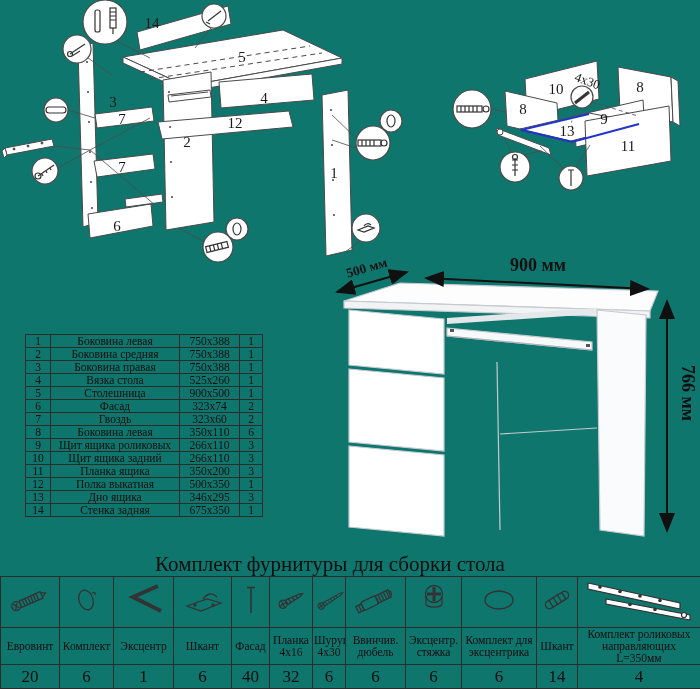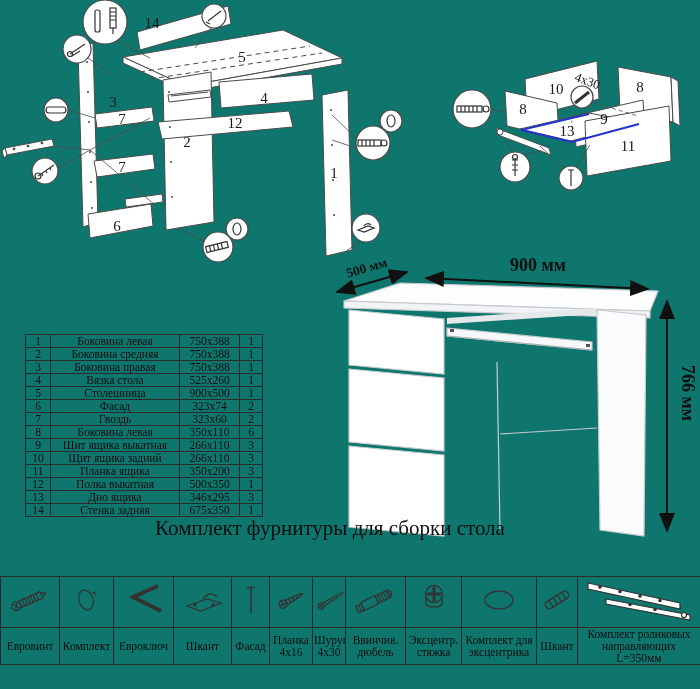--- a/index.html
+++ b/index.html
@@ -9,21 +9,21 @@
   
   .parts-table{position:absolute;left:25px;top:334px;border-collapse:collapse;
                font-size:11.5px;color:#0d0d0d;}
   .parts-table td{border:1px solid #2b2b2b;height:12px;line-height:12px;padding:0 2px;
                   white-space:nowrap;}
   .parts-table td.c-num{width:20px;text-align:center;}
   .parts-table td.c-name{width:124px;text-align:center;}
   .parts-table td.c-size{width:55px;text-align:center;}
   .parts-table td.c-qty{width:18px;text-align:center;}
   
-  .hw-title{position:absolute;left:30px;top:516px;width:600px;text-align:center;
+  .hw-title{position:absolute;left:30px;top:552px;width:600px;text-align:center;
             font-size:21px;color:#0d0d0d;}
   .hw-table{position:absolute;left:0;top:576px;width:700px;border-collapse:collapse;
             table-layout:fixed;}
   .hw-table td{border:1px solid #2b2b2b;text-align:center;vertical-align:middle;
                padding:0 1px;overflow:hidden;}
   .hw-table tr.r-icon td{height:50px;}
   .hw-table tr.r-label td{height:33px;font-size:11.5px;line-height:1.05;color:#0d0d0d;}
   .hw-table tr.r-qty td{height:23px;font-size:17px;color:#0d0d0d;}
   .dim-label{font-family:"Liberation Sans", sans-serif;font-weight:bold;fill:#101010;}
   .part-label{font-size:15px;fill:#1a1a1a;}
@@ -289,21 +289,21 @@
           <td class="c-qty">2</td>
         </tr>
       <tr>
           <td class="c-num">8</td>
           <td class="c-name">Боковина левая</td>
           <td class="c-size">350x110</td>
           <td class="c-qty">6</td>
         </tr>
       <tr>
           <td class="c-num">9</td>
-          <td class="c-name">Щит ящика выкатная</td>
+          <td class="c-name">Щит ящика роликовых</td>
           <td class="c-size">266x110</td>
           <td class="c-qty">3</td>
         </tr>
       <tr>
           <td class="c-num">10</td>
           <td class="c-name">Щит ящика задний</td>
           <td class="c-size">266x110</td>
           <td class="c-qty">3</td>
         </tr>
       <tr>
@@ -436,27 +436,41 @@
                 <path d="M26,22 L110,38 L110,43 L26,27 Z"></path>
                 <circle cx="104" cy="38" r="2.5"></circle>
                 <circle cx="50" cy="27.5" r="1.2" fill="#333"></circle>
                 <circle cx="75" cy="32.5" r="1.2" fill="#333"></circle>
               </g>
             </svg></td>
     </tr>
     <tr class="r-label">
       <td>Евровинт</td>
       <td>Комплект</td>
-      <td>Евроключ</td>
+      <td>Эксцентр</td>
       <td>Шкант</td>
       <td>Фасад</td>
       <td>Планка 4x16</td>
       <td>Шуруп 4x30</td>
       <td>Ввинчив. дюбель</td>
       <td>Эксцентр. стяжка</td>
       <td>Комплект для эксцентрика</td>
       <td>Шкант</td>
       <td>Комплект роликовых направляющих L=350мм</td>
     </tr>
+    <tr class="r-qty">
+      <td>20</td>
+      <td>6</td>
+      <td>1</td>
+      <td>6</td>
+      <td>40</td>
+      <td>32</td>
+      <td>6</td>
+      <td>6</td>
+      <td>6</td>
+      <td>6</td>
+      <td>14</td>
+      <td>4</td>
+    </tr>
     </tbody>
   </table>
 
 </div>
 
 </body></html>

